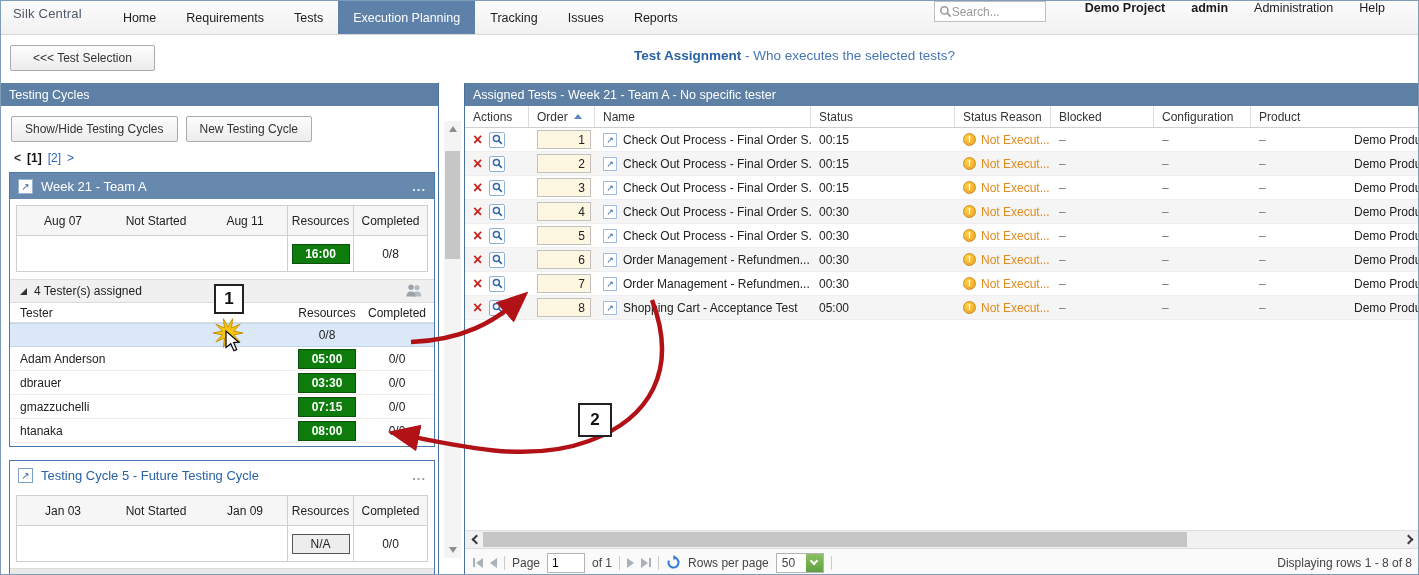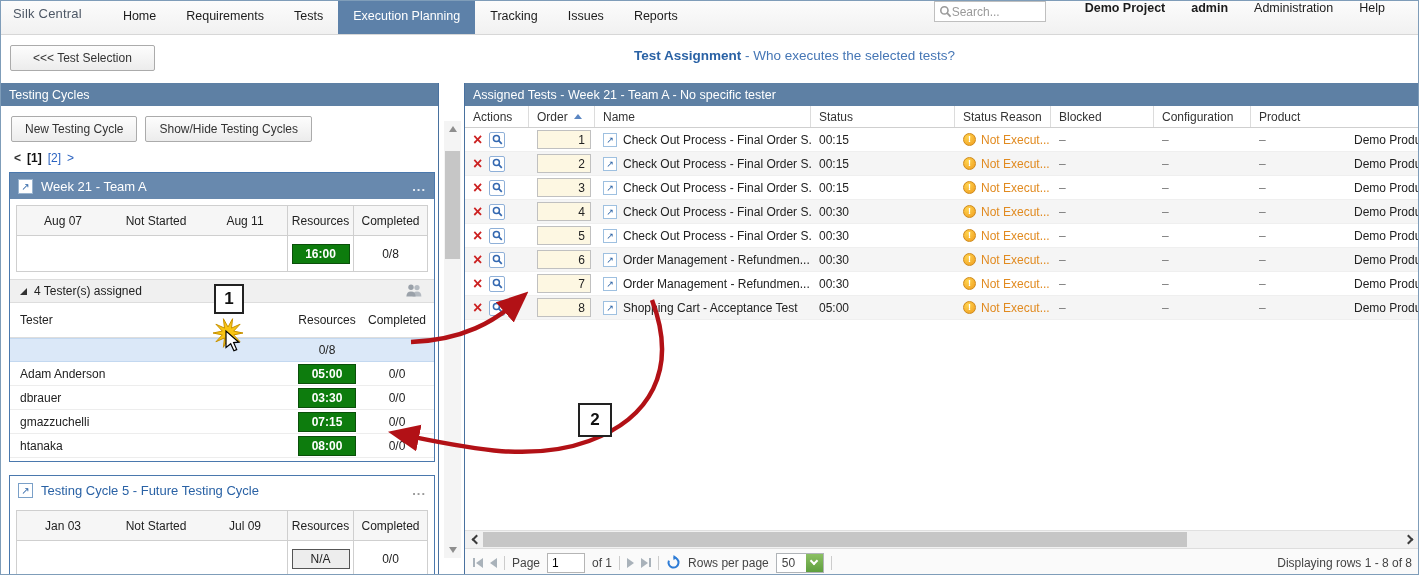--- a/index.html
+++ b/index.html
@@ -4,21 +4,21 @@
 <style>
   * { box-sizing: border-box; margin: 0; padding: 0; }
   html,body { width:1419px; height:575px; overflow:hidden; }
   body { font-family:"Liberation Sans", sans-serif; font-size:12px; color:#222; background:#fff; }
   #app { position:relative; width:1419px; height:575px; border:1px solid #7f9db9; background:#fff; overflow:hidden; }
 
   
   .topnav { position:absolute; left:0; top:0; right:0; height:34px; background:linear-gradient(#fcfcfc,#f1f1f1); border-bottom:1px solid #d7d7d7; display:flex; align-items:stretch; }
   .brand { font-size:13px; color:#4d5765; padding:5px 14px 0 12px; letter-spacing:.2px; }
   .nav-items { display:flex; align-items:stretch; margin-left:12px; }
-  .nav-item { display:flex; align-items:flex-start; padding:8px 15px; color:#1c1c1c; font-size:12.5px; cursor:default; }
+  .nav-item { display:flex; align-items:center; padding:0 15px; color:#1c1c1c; font-size:12.5px; cursor:default; }
   .nav-item.active { background:#5d81a9; color:#fff; }
   .topnav-right { margin-left:auto; display:flex; align-items:flex-start; gap:0; padding-right:20px; }
   .searchbox { width:112px; height:21px; border:1px solid #bfbfbf; background:#fff; display:flex; align-items:center; padding:0 4px; margin-right:26px; }
   .searchbox input { border:none; outline:none; width:84px; font-family:"Liberation Sans",sans-serif; font-size:12px; color:#444; }
   .searchbox input::placeholder { color:#9a9a9a; }
   .tn-link { padding:0 13px; font-size:12.5px; color:#1c1c1c; }
   .tn-bold { font-weight:bold; }
 
   
   .toolbar { position:absolute; left:0; top:35px; right:0; height:46px; background:#fff; }
@@ -57,21 +57,21 @@
   .sum-data { height:35px; background:#fff; }
   .sum-cell { text-align:center; }
   .col-res, .col-comp { border-left:1px solid #cfcfcf; height:100%; display:flex; align-items:center; justify-content:center; }
   .badge { display:inline-block; min-width:58px; padding:2px 0; text-align:center; font-weight:bold; font-size:12px; color:#fff; background:#0d7c0d; border:1px solid #0a4f0a; }
   .badge:empty { display:none; }
   .badge-na { display:inline-block; min-width:58px; padding:2px 0; text-align:center; font-size:12px; color:#222; background:#ededed; border:1px solid #555; }
 
   .testers-head { margin-top:7px; height:24px; background:#f0f0f0; border-top:1px solid #ddd; border-bottom:1px solid #ddd; display:flex; align-items:center; padding:0 10px;text-align:center; }
   .tree-tri { width:0; height:0; border-left:7px solid transparent; border-bottom:7px solid #333; margin-right:7px; }
   .testers-head .ppl { margin-left:auto; }
-  .tester-cols { display:grid; grid-template-columns:1fr 66px 74px; height:35px; align-items:center; border-bottom:1px solid #ddd; }
+  .tester-cols { display:grid; grid-template-columns:1fr 66px 74px; height:20px; align-items:center; border-bottom:1px solid #ddd; }
   .tester-cols > div:first-child { padding-left:10px; }
   .tester-cols > div { text-align:center; }
   .tester-cols > div:first-child { text-align:left; }
   .tester-row { display:grid; grid-template-columns:1fr 66px 74px; height:24px; align-items:center; border-bottom:1px solid #ededed; background:#fff; }
   .tester-row > .tname { padding-left:10px; white-space:nowrap; }
   .tester-row > div { text-align:center; }
   .tester-row > .tname { text-align:left; }
   .tester-row.selected { background:#dbe8f8; border-top:1px solid #c3d8f0; border-bottom:1px solid #c3d8f0; }
   .collapsed-strip { height:9px; background:#e9e9e9; border-top:1px solid #ddd; margin-top:2px; }
 
@@ -177,22 +177,22 @@
 
   <div class="toolbar">
     <div class="back-btn">&lt;&lt;&lt; Test Selection</div>
     <div class="page-title"><b>Test Assignment</b><span> - Who executes the selected tests?</span></div>
   </div>
 
   <div class="left-panel">
     <div class="panel-hd">Testing Cycles</div>
 
     <div class="lp-buttons">
+      <div class="btn">Show/Hide Testing Cycles</div>
       <div class="btn">New Testing Cycle</div>
-      <div class="btn">Show/Hide Testing Cycles</div>
     </div>
 
     <div class="lp-pager">
       <span class="pg-prev">&lt;</span>
       <span class="pg-cur">[1]</span>
       <span class="pg-link">[2]</span>
       <span class="pg-next">&gt;</span>
     </div>
 
     <div class="cycle-card">
@@ -264,21 +264,21 @@
     <div class="cycle-card card2">
       <div class="card2-hd">
         <span class="open-ico">↗</span>
         <span>Testing Cycle 5 - Future Testing Cycle</span>
         <span class="card-menu">...</span>
       </div>
       <div class="summary">
         <div class="sum-row sum-head">
           <div class="sum-cell">Jan 03</div>
           <div class="sum-cell">Not Started</div>
-          <div class="sum-cell">Jul 09</div>
+          <div class="sum-cell">Jan 09</div>
           <div class="col-res">Resources</div>
           <div class="col-comp">Completed</div>
         </div>
         <div class="sum-row sum-data">
           <div></div>
             <div></div>
             <div></div>
           <div class="col-res">
               <span class="badge-na">N/A</span>
             </div>

